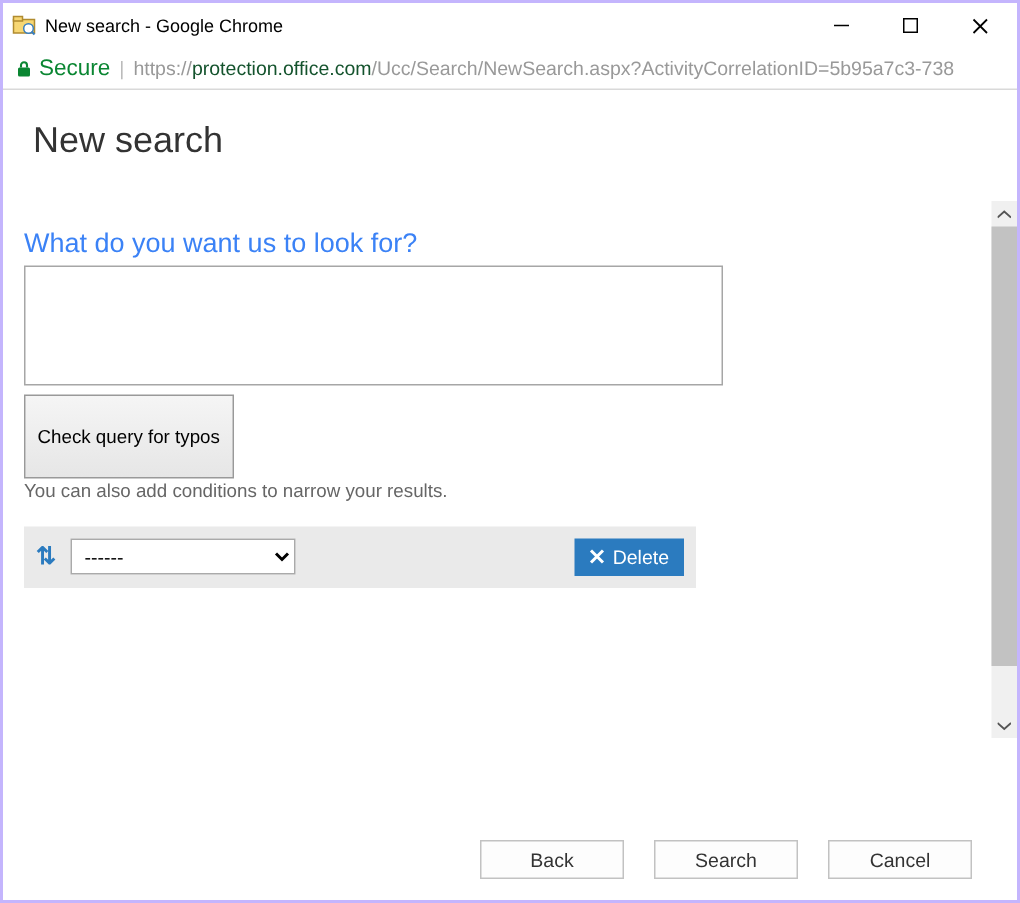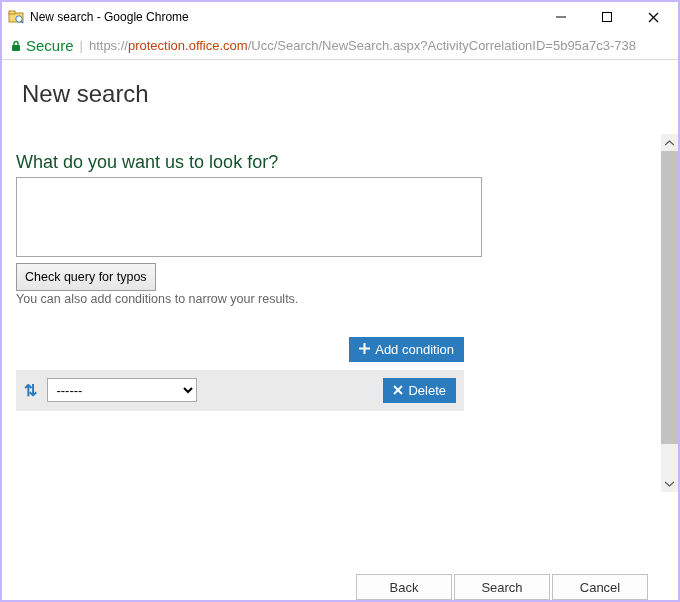--- a/index.html
+++ b/index.html
@@ -7,42 +7,42 @@
   .window { width: 680px; height: 602px; border: 2px solid #c4b5fd; background: #fff; display: flex; flex-direction: column; }
   .titlebar { height: 30px; display: flex; align-items: center; padding: 0 2px 0 6px; background: #fff; }
   .titlebar .favicon { width: 16px; height: 16px; margin-right: 6px; display: inline-block; }
   .titlebar .title-text { flex: 1; font-size: 12px; color: #000; }
   .win-controls { display: flex; }
   .win-btn { width: 46px; height: 28px; display: flex; align-items: center; justify-content: center; }
   .addressbar { height: 28px; display: flex; align-items: center; padding: 0 8px; border-bottom: 1px solid #d9d9d9; font-size: 13px; }
   .secure-label { color: #0a8632; margin-left: 4px; margin-right: 6px; font-size: 15px; }
   .url-sep { color: #bbb; margin-right: 6px; }
   .url-text { color: #999; white-space: nowrap; overflow: hidden; }
-  .url-text .domain { color: #c2410c; }
+  .url-text .domain { color: #14532d; }
   .client { flex: 1; display: flex; overflow: hidden; gap: 14px; }
   .content { flex: 1; padding: 16px 14px 0 14px; overflow: hidden; display: flex; flex-direction: column; }
   .scrollbar { width: 17px; background: #f0f0f0; position: relative; margin-top: 74px; margin-bottom: 54px; }
   .scroll-btn { height: 17px; width: 100%; display:flex; align-items:center; justify-content:center; color:#555; }
   .scroll-btn.btm { position:absolute; bottom:0; }
   .scroll-thumb { position: absolute; top: 17px; bottom: 48px; left: 0; right: 0; background: #c2c2c2; }
   h1.page-title { font-size: 24px; font-weight: 300; color: #333; margin: 4px 0 44px 6px; }
-  h2.section-title { font-size: 18px; font-weight: 300; color: #14532d; margin-bottom: 4px; }
+  h2.section-title { font-size: 18px; font-weight: 300; color: #3b82f6; margin-bottom: 4px; }
   .help { font-size: 12.5px; color: #666; line-height: 1.4; margin-bottom: 6px; }
   .help a { color: #0072c6; text-decoration: none; }
   .checkbox-row { display: flex; align-items: center; margin-bottom: 4px; font-size: 13px; color: #333;}
   .checkbox-row input { margin-right: 6px; }
   .keyword-box { width: 466px; height: 80px; border: 1px solid #a6a6a6; resize: none; font-family: inherit; font-size: 13px; padding: 4px; }
-  .check-typos { margin-top: 6px; font-size: 12.5px; background: linear-gradient(#f5f5f5,#e6e6e6); border: 1px solid #999; padding: 6px 8px; cursor: pointer; }
+  .check-typos { margin-top: 6px; font-size: 12.5px; background: linear-gradient(#f5f5f5,#e6e6e6); border: 1px solid #999; padding: 20px 8px; cursor: pointer; }
   .conditions-row { display:flex; justify-content: flex-end; width: 448px; }
   .btn-primary { background: #2b7bbf; color: #fff; border: none; padding: 5px 10px; font-size: 13px; cursor: pointer; display: inline-flex; align-items: center; gap: 5px; }
   .condition-block { width: 448px; background: #eaeaea; margin-top: 8px; padding: 8px 8px; display:flex; align-items:center; }
   .drag-handle { color:#2b7bbf; font-size:16px; font-weight:bold; margin-right:10px; }
   .cond-select { width: 150px; height: 24px; border: 1px solid #aaa; background: #fff; font-size: 13px; padding-left:4px;}
   .spacer { flex:1; }
-  .footer { height: 54px; border-top: none; display:flex; justify-content:flex-end; align-items:flex-end; gap: 2px; padding-right: 30px; }
+  .footer { height: 54px; border-top: none; display:flex; justify-content:flex-end; align-items:center; gap: 20px; padding-right: 30px; }
   .footer-btn { width: 96px; height: 26px; background: #fdfdfd; border: 1px solid #c2c2c2; font-size: 13px; color:#333; cursor:pointer; }
   .lock { width:12px; height:12px; display:inline-block; }
 </style>
 </head>
 <body>
 
 <div class="window">
 
   <div class="titlebar">
     <span class="favicon">
@@ -95,29 +95,20 @@
 
 
       <textarea class="keyword-box" style=""></textarea>
 
       <div>
         <button class="check-typos">Check query for typos</button>
       </div>
 
       <div class="help">You can also add conditions to narrow your results.</div>
 
-      <div class="conditions-row" style="margin-top:22px;">
-        <button class="btn-primary">
-          <span><svg width="11" height="11">
-                <line x1="5.5" y1="0" x2="5.5" y2="11" stroke="#fff" stroke-width="2"></line>
-                <line x1="0" y1="5.5" x2="11" y2="5.5" stroke="#fff" stroke-width="2"></line>
-              </svg></span>
-          <span>Add condition</span>
-        </button>
-      </div>
 
       <div class="condition-block">
         <span class="drag-handle">⇅</span>
         <select class="cond-select">
           <option>------</option>
         </select>
         <span class="spacer"></span>
         <button class="btn-primary">
           <span><svg width="10" height="10">
                 <line x1="1" y1="1" x2="9" y2="9" stroke="#fff" stroke-width="2"></line>

